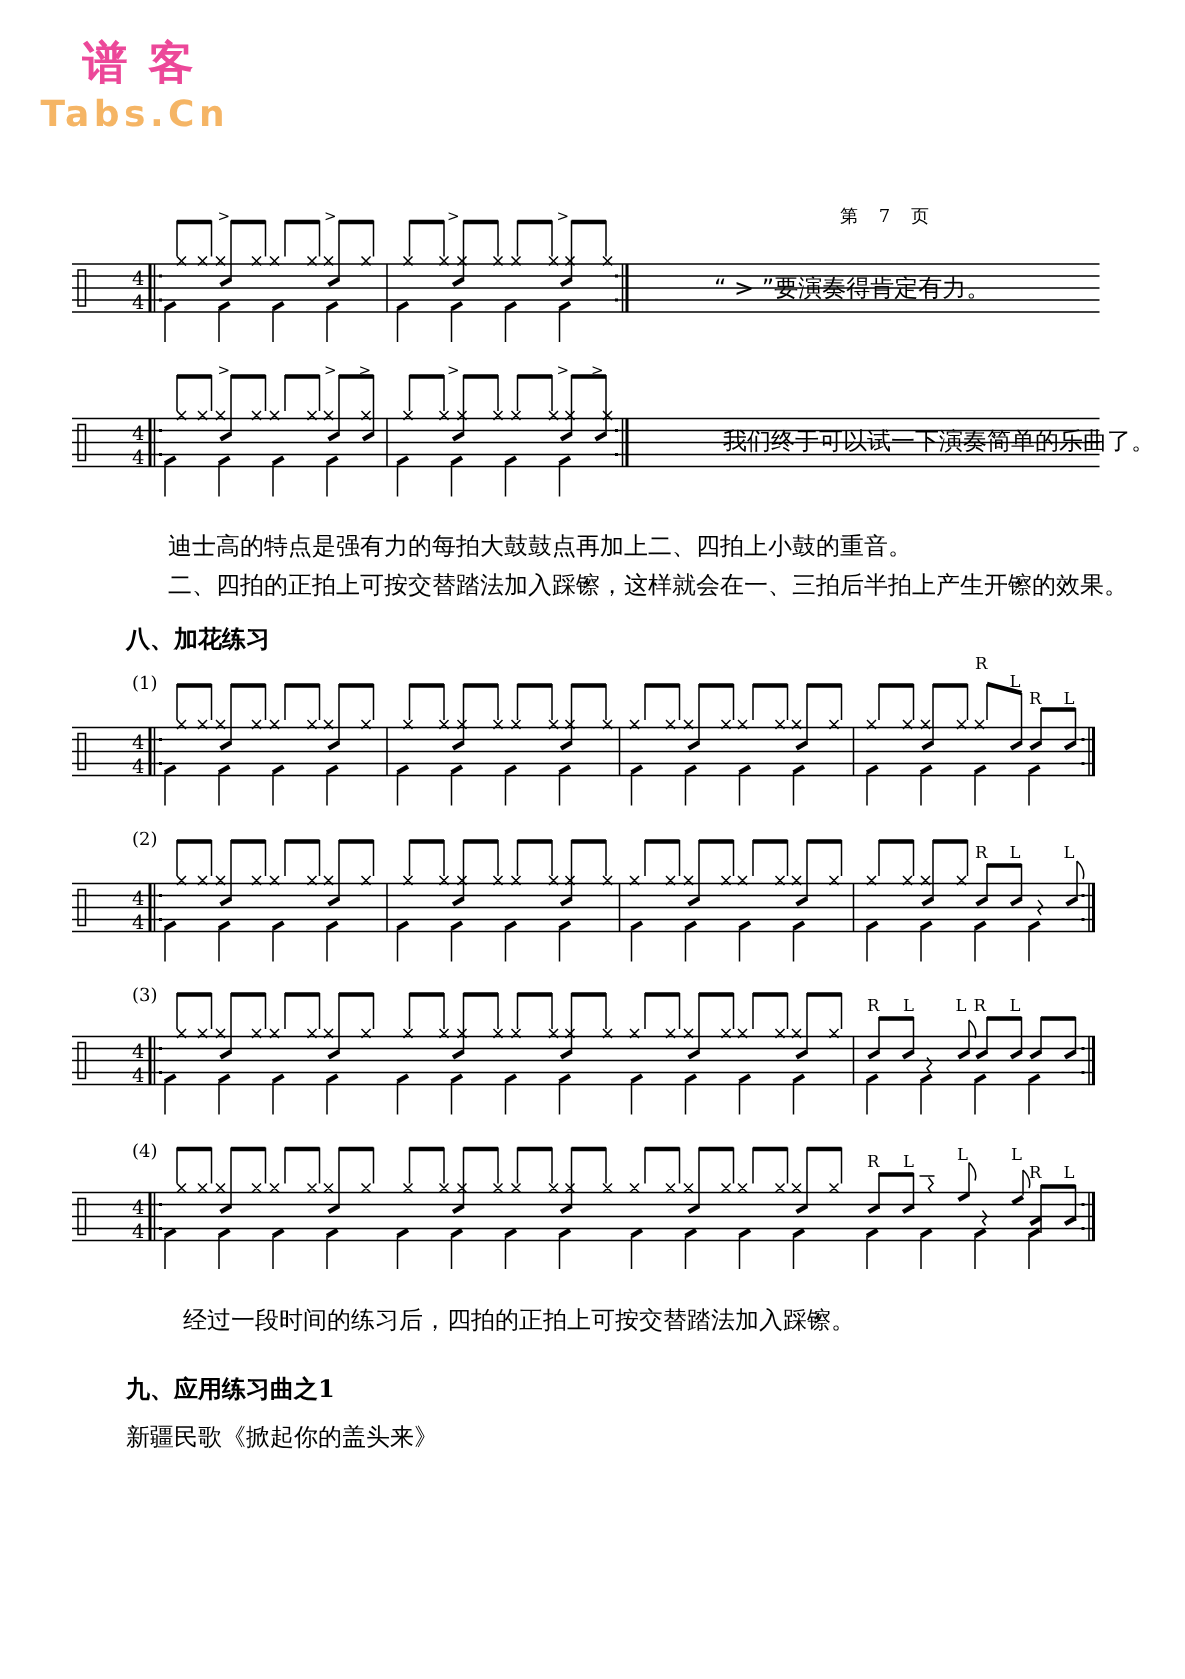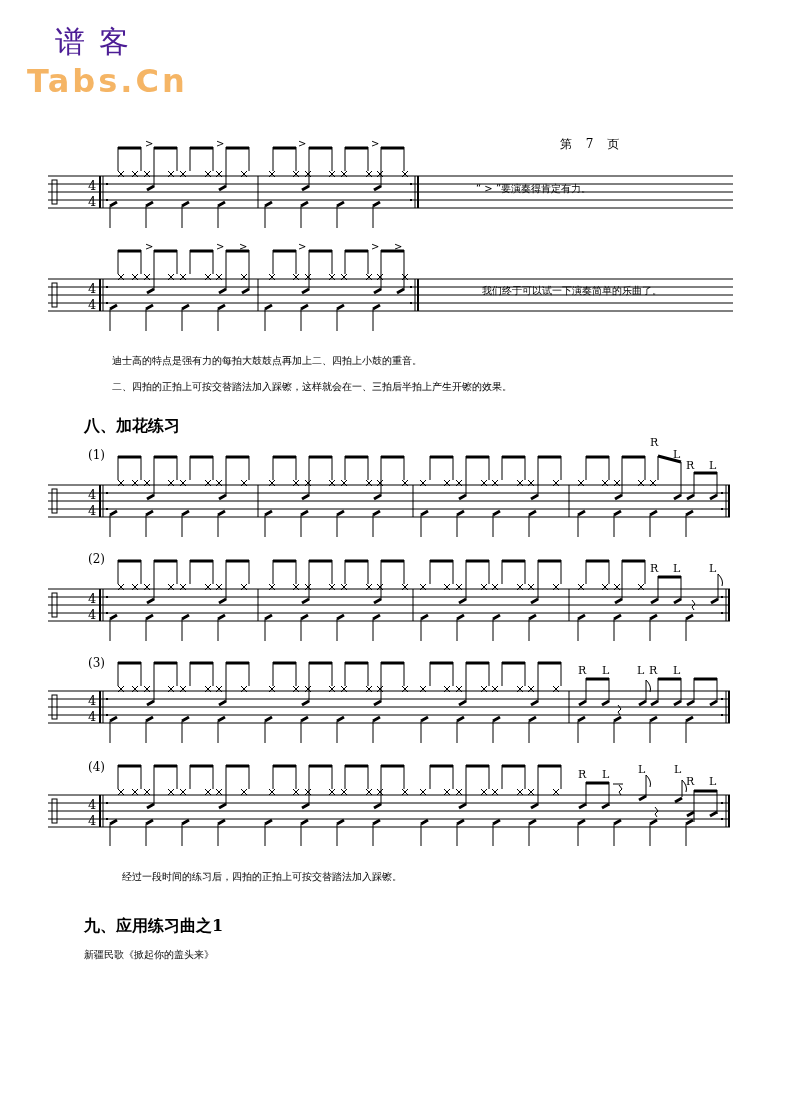--- a/index.html
+++ b/index.html
@@ -1,20 +1,20 @@
 <!DOCTYPE html>
 <html><head>
 <meta charset="utf-8">
 <style>
   html, body { margin:0; padding:0; background:#fff; }
   body { width:790px; height:1119px; position:relative; overflow:hidden; font-family:"DejaVu Sans", sans-serif; color:#000; }
-  .logo-cn { position:absolute; left:55px; top:22px; font-size:30px; font-weight:normal; color:#4c1d95; letter-spacing:14px; font-family:"DejaVu Sans", sans-serif;text-align:center; }
-  .logo-en { position:absolute; left:27px; top:62px; font-size:32px; font-weight:bold; color:#f5b565; letter-spacing:3px; font-family:"DejaVu Sans", sans-serif; }
+  .logo-cn { position:absolute; left:55px; top:22px; font-size:30px; font-weight:bold; color:#ec4899; letter-spacing:14px; font-family:"DejaVu Sans", sans-serif;text-align:center; }
+  .logo-en { position:absolute; left:27px; top:62px; font-size:24px; font-weight:bold; color:#f5b565; letter-spacing:3px; font-family:"DejaVu Sans", sans-serif; }
   .page-no { position:absolute; left:560px; top:136px; font-size:12px; font-family:"DejaVu Serif", serif; word-spacing:10px; }
-  .txt { position:absolute; font-size:10px; white-space:nowrap; }
+  .txt { position:absolute; font-size:16px; white-space:nowrap; }
   .h2 { position:absolute; font-size:16px; font-weight:bold; font-family:"DejaVu Serif", serif; white-space:nowrap; }
   .label { position:absolute; font-size:12px; font-family:"DejaVu Serif", serif; }
   svg.system { position:absolute; left:0; overflow:visible; }
   .sticking { font-family:"DejaVu Serif", serif; font-size:11px; }
 </style>
 </head>
 <body>
 
 <div class="logo-cn">谱客</div>
 <div class="logo-en">Tabs.Cn</div>

